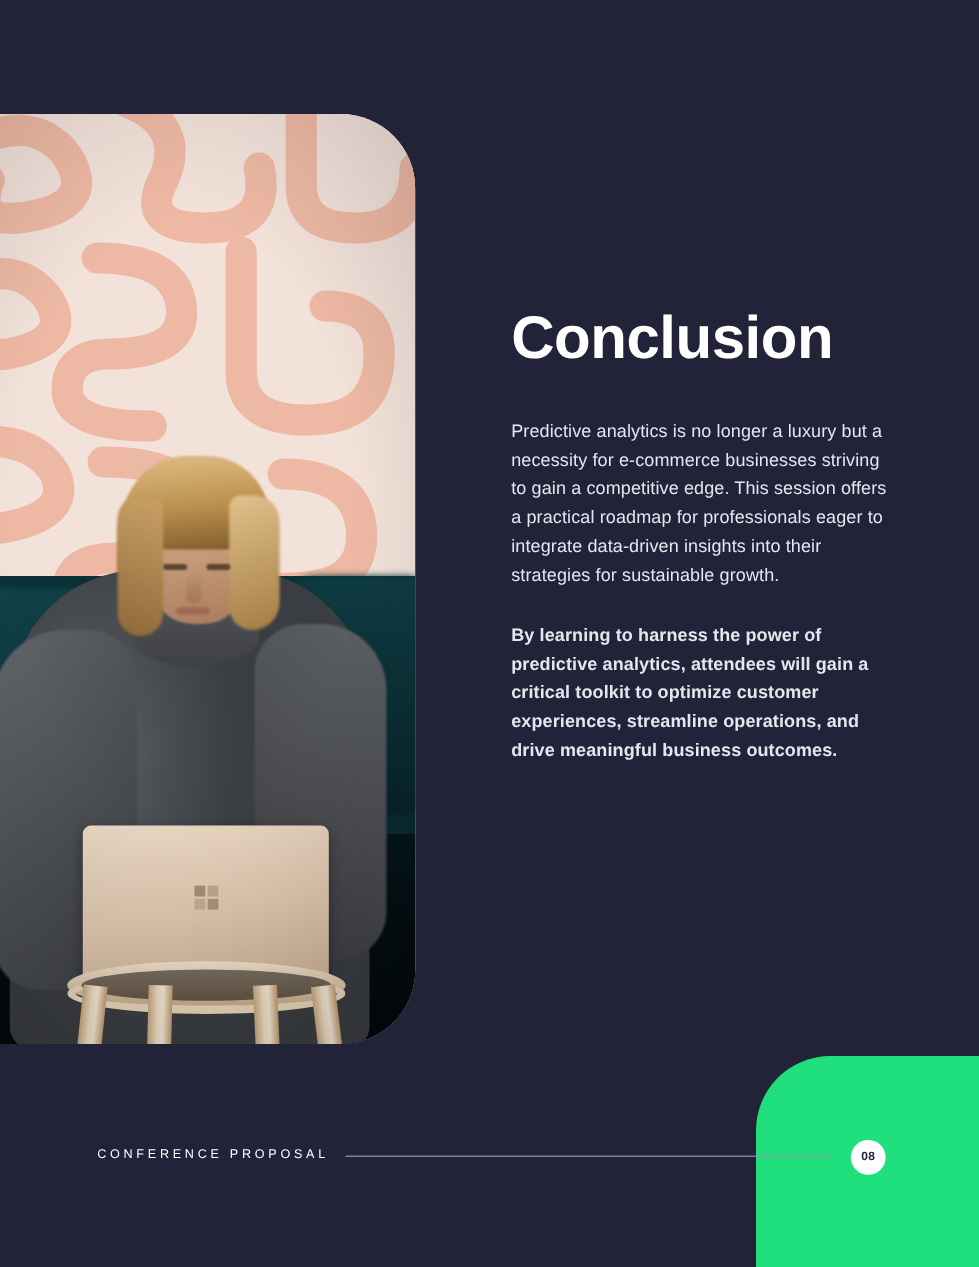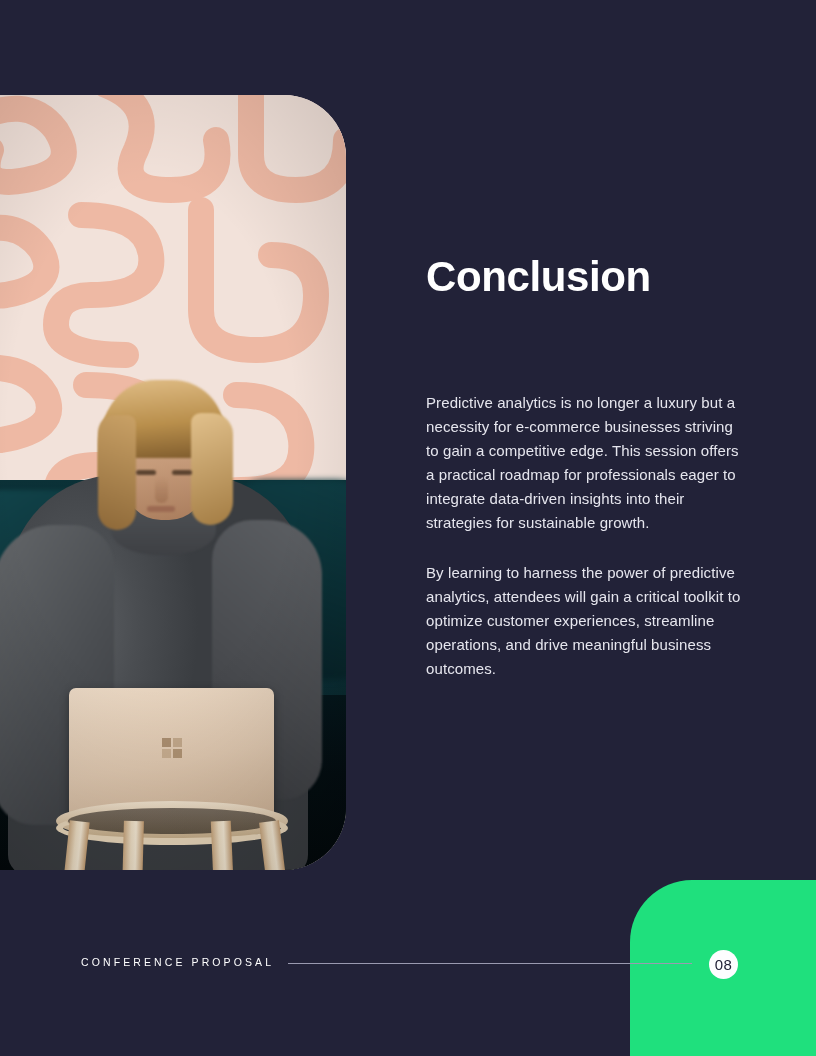--- a/index.html
+++ b/index.html
@@ -260,35 +260,35 @@
 
   
   .content {
     position: absolute;
     left: 426px;
     top: 255px;
     width: 320px;
   }
   .heading {
     margin: 0;
-    font-size: 42px;
+    font-size: 50px;
     line-height: 1.05;
     font-weight: 700;
     letter-spacing: -0.4px;
     color: #ffffff;
   }
-  .body-copy { margin-top: 92px; }
+  .body-copy { margin-top: 40px; }
   .body-copy p {
     margin: 0 0 26px 0;
     font-size: 15px;
     line-height: 24px;
     color: #e6e6ee;
     letter-spacing: 0.1px;
   }
-  .body-copy p:last-child { margin-bottom: 0; }
+  .body-copy p:last-child { margin-bottom: 0; font-weight: bold; }
 
   
   .green-shape {
     position: absolute;
     left: 630px;
     top: 880px;
     width: 186px;
     height: 176px;
     background: #1fe07d;
     border-radius: 62px 0 0 0;
@@ -324,22 +324,22 @@
     position: absolute;
     left: 709px;
     top: -2px;
     width: 29px;
     height: 29px;
     border-radius: 50%;
     background: #fdfdff;
     display: flex;
     align-items: center;
     justify-content: center;
-    font-size: 15px;
-    font-weight: 400;
+    font-size: 10px;
+    font-weight: 700;
     color: #222238;
     letter-spacing: 0.3px;
   }
 </style>
 </head>
 <body>
 
 <div class="page">
 
   <div class="photo-panel">

